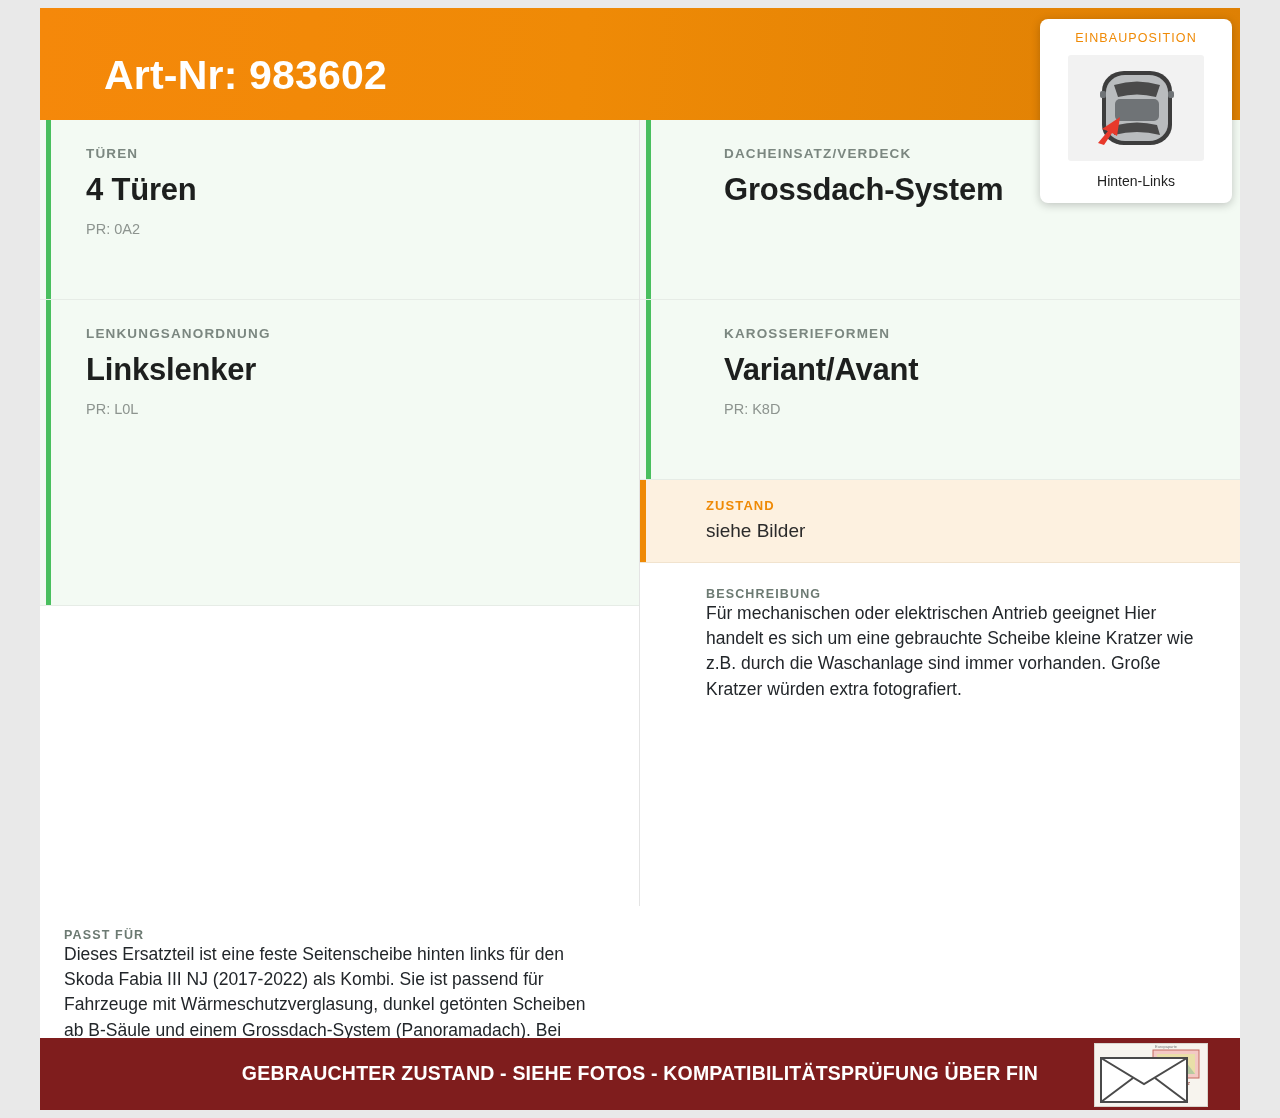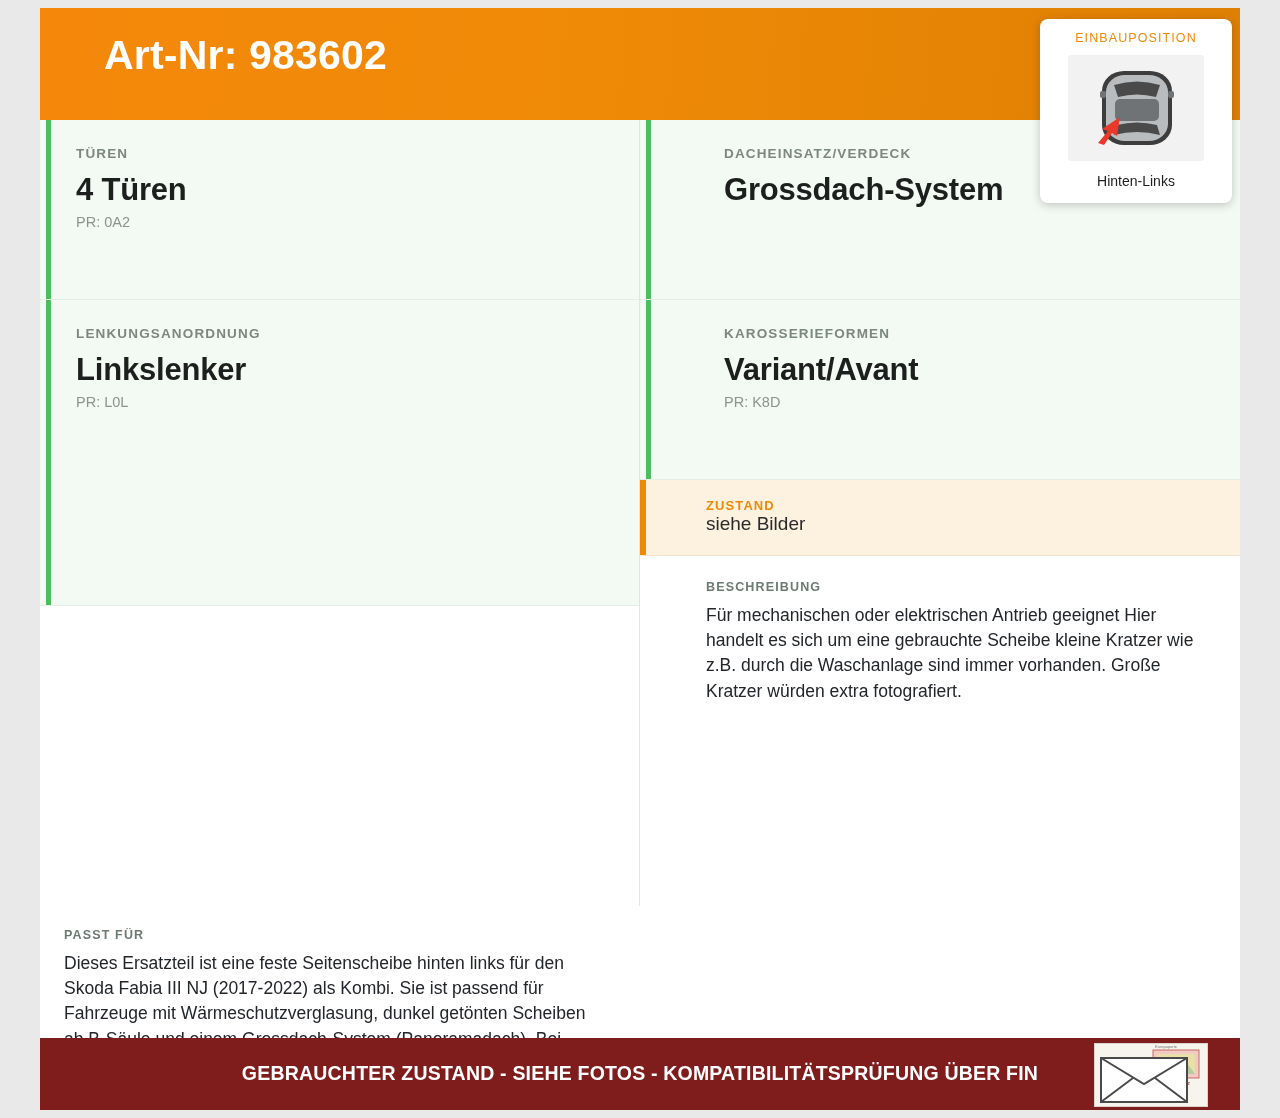--- a/index.html
+++ b/index.html
@@ -25,21 +25,21 @@
 
   
   .header {
     position: relative;
     height: 112px;
     background: linear-gradient(95deg, #f5880a 0%, #ef8a06 45%, #de8004 100%);
   }
   .header .artnr {
     position: absolute;
     left: 64px;
-    top: 24px;
+    top: 44px;
     color: #ffffff;
     font-size: 41px;
     font-weight: bold;
     letter-spacing: 0.2px;
   }
 
   
   .einbau-card {
     position: absolute;
     left: 1000px;
@@ -101,21 +101,21 @@
     top: 0;
     width: 600px;
     height: 918px;
     box-sizing: border-box;
   }
 
   .spec {
     position: relative;
     background: #f3faf3;
     border-bottom: 1px solid #e6ece6;
-    padding: 26px 40px 26px 36px;
+    padding: 26px 40px 26px 46px;
     box-sizing: border-box;
   }
   .spec::before {
     content: "";
     position: absolute;
     left: 6px;
     top: 0;
     bottom: 0;
     width: 5px;
     background: #49bf5e;
@@ -131,21 +131,21 @@
     color: #1d1f1e;
     font-size: 31px;
     font-weight: bold;
     line-height: 1.28;
     margin-top: 9px;
     letter-spacing: -0.2px;
   }
   .spec-pr {
     color: #8d948f;
     font-size: 14.5px;
-    margin-top: 4px;
+    margin-top: 11px;
   }
 
   
   .zustand {
     position: relative;
     background: #fdf1e0;
     padding: 18px 40px 20px 28px;
     box-sizing: border-box;
     border-bottom: 1px solid #f1e3ce;
   }
@@ -161,40 +161,40 @@
   .zustand-label {
     color: #ef8a06;
     font-size: 13px;
     font-weight: bold;
     letter-spacing: 1.1px;
     text-transform: uppercase;
   }
   .zustand-value {
     color: #2a2a2a;
     font-size: 19px;
+    margin-top: 7px;
   }
 
   
   .desc {
     padding: 22px 30px 20px 28px;
     box-sizing: border-box;
     background: #ffffff;
   }
   .desc-label {
     color: #6c7a72;
     font-size: 12.5px;
     font-weight: bold;
     letter-spacing: 1.15px;
     text-transform: uppercase;
   }
   .desc-text {
     color: #22262a;
     font-size: 17.5px;
     line-height: 1.44;
-    margin-top: 9px;
   }
 
   .passt {
     position: absolute;
     left: 0;
     top: 786px;
     width: 600px;
     padding: 22px 42px 20px 24px;
     box-sizing: border-box;
     background: #ffffff;

